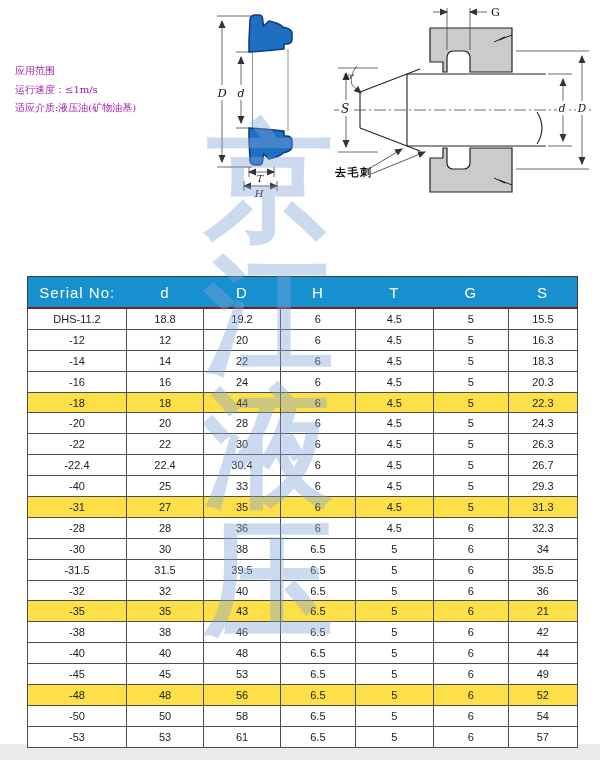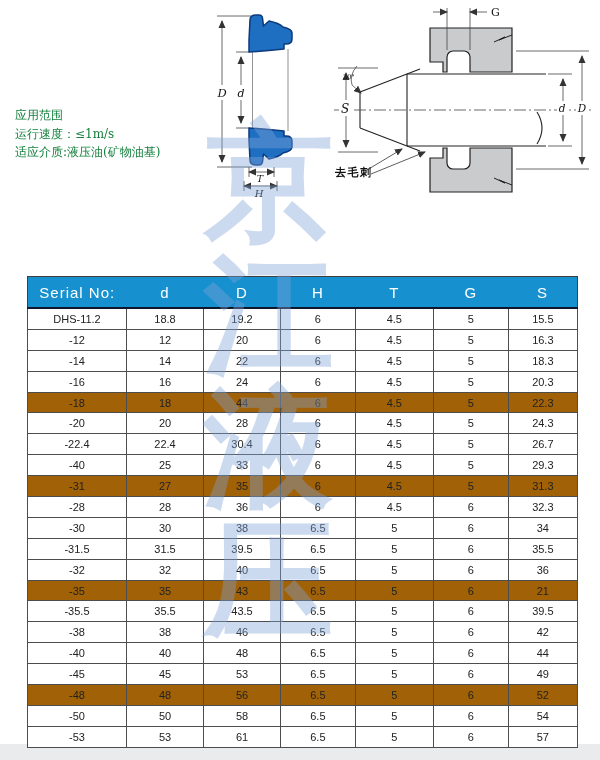--- a/index.html
+++ b/index.html
@@ -1,38 +1,38 @@
 <!DOCTYPE html>
 <html><head>
 <meta charset="utf-8">
 <style>
   html,body{margin:0;padding:0;background:#fff;}
   .page{position:relative;width:600px;height:760px;background:#fff;overflow:hidden;
         font-family:"Liberation Sans",sans-serif;}
   
   .specs{position:absolute;left:15px;top:62px;font-family:"DejaVu Serif",serif;
-         font-size:12px;color:#15803d;line-height:18.5px;white-space:nowrap;z-index:2;margin-top:44px;}
+         font-size:10px;color:#a21caf;line-height:18.5px;white-space:nowrap;z-index:2;}
   
   .seal-svg{position:absolute;left:205px;top:0;width:145px;height:222px;z-index:2;}
   .install-svg{position:absolute;left:330px;top:0;width:268px;height:212px;z-index:2;}
   svg text{font-family:"DejaVu Serif",serif;fill:#111;}
   .dimlbl{font-style:italic;}
   
   .watermark{position:absolute;left:186px;top:116px;width:165px;text-align:center;
              z-index:6;pointer-events:none;color:rgba(128,162,216,0.40);
              font-family:sans-serif;font-weight:bold;}
   .watermark div{font-size:130px;line-height:133px;}
   
   .tbl-wrap{position:absolute;left:27px;top:276px;width:551px;z-index:3;}
   table{width:551px;border-collapse:collapse;border:1px solid #3f3f3f;}
   th{height:28px;background:#1690cf;color:#fff;font-size:15px;font-weight:normal;
-     border-bottom:2px solid #0f172a;letter-spacing:1px;}
+     border-bottom:2px solid #7f1d1d;letter-spacing:1px;}
   td{height:19.9px;padding:0;text-align:center;font-size:11px;color:#222;
      border:1px solid #4d4d4d;background:#fff;}
-  tr.hl td{background:#a16207;}
+  tr.hl td{background:#fde047;}
   .bottom-strip{position:absolute;left:0;top:744px;width:600px;height:16px;
                 background:#e9ebed;z-index:1;}
 </style>
 </head>
 <body>
 
 <div class="page">
 
   <div class="specs">
     <div>应用范围</div>
@@ -207,20 +207,29 @@
           <tr>
             <td>-20</td>
             <td>20</td>
             <td>28</td>
             <td>6</td>
             <td>4.5</td>
             <td>5</td>
             <td>24.3</td>
           </tr>
           <tr>
+            <td>-22</td>
+            <td>22</td>
+            <td>30</td>
+            <td>6</td>
+            <td>4.5</td>
+            <td>5</td>
+            <td>26.3</td>
+          </tr>
+          <tr>
             <td>-22.4</td>
             <td>22.4</td>
             <td>30.4</td>
             <td>6</td>
             <td>4.5</td>
             <td>5</td>
             <td>26.7</td>
           </tr>
           <tr>
             <td>-40</td>
@@ -279,29 +288,20 @@
           <tr class="hl">
             <td>-35</td>
             <td>35</td>
             <td>43</td>
             <td>6.5</td>
             <td>5</td>
             <td>6</td>
             <td>21</td>
           </tr>
           <tr>
-            <td>-35.5</td>
-            <td>35.5</td>
-            <td>43.5</td>
-            <td>6.5</td>
-            <td>5</td>
-            <td>6</td>
-            <td>39.5</td>
-          </tr>
-          <tr>
             <td>-38</td>
             <td>38</td>
             <td>46</td>
             <td>6.5</td>
             <td>5</td>
             <td>6</td>
             <td>42</td>
           </tr>
           <tr>
             <td>-40</td>

